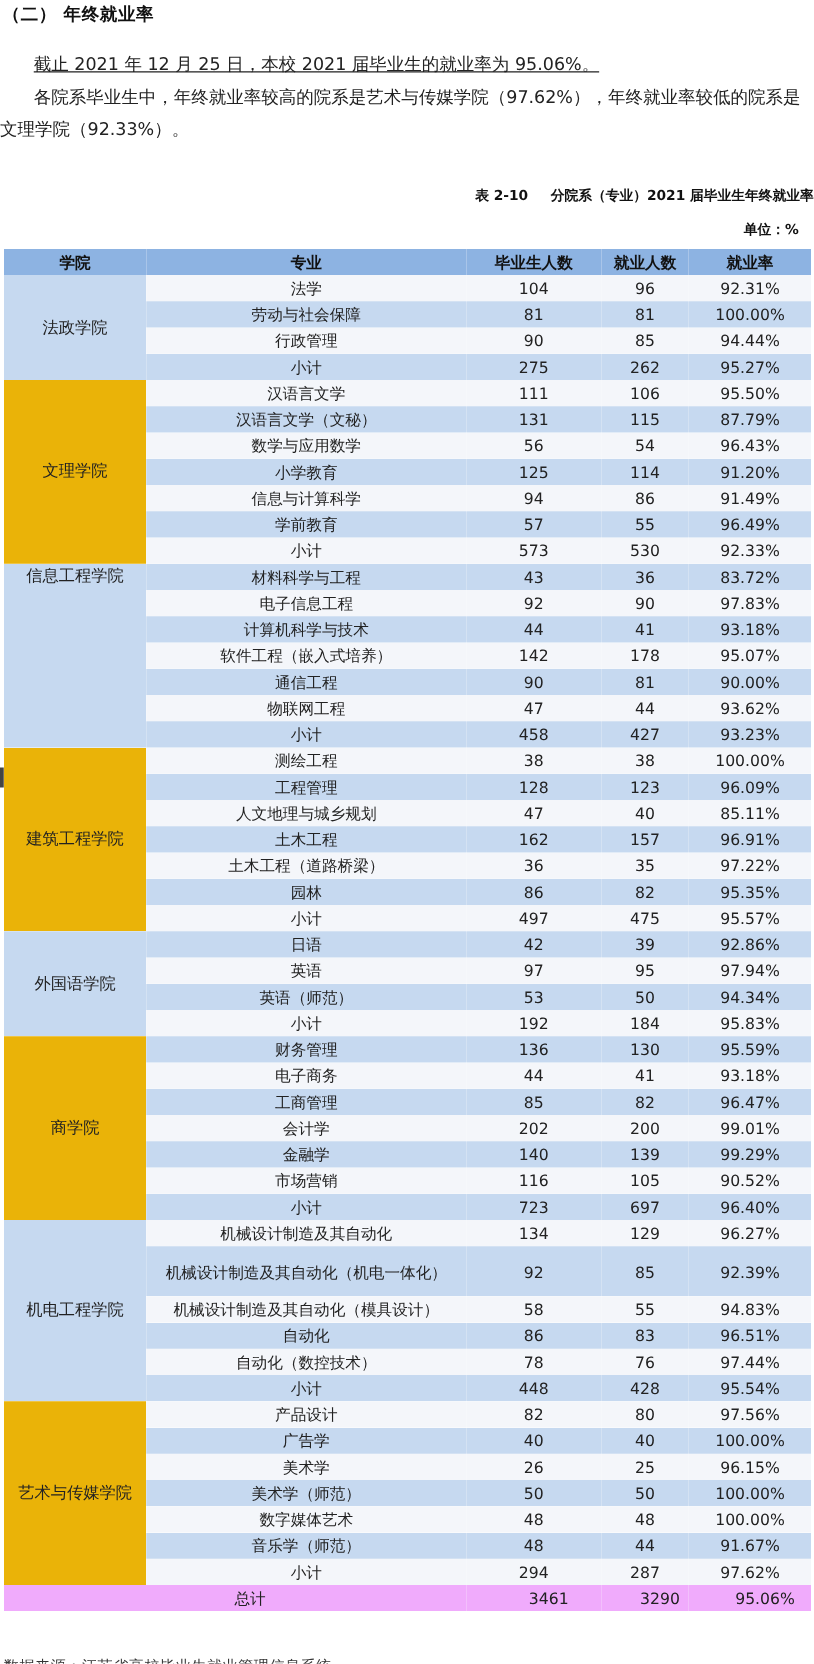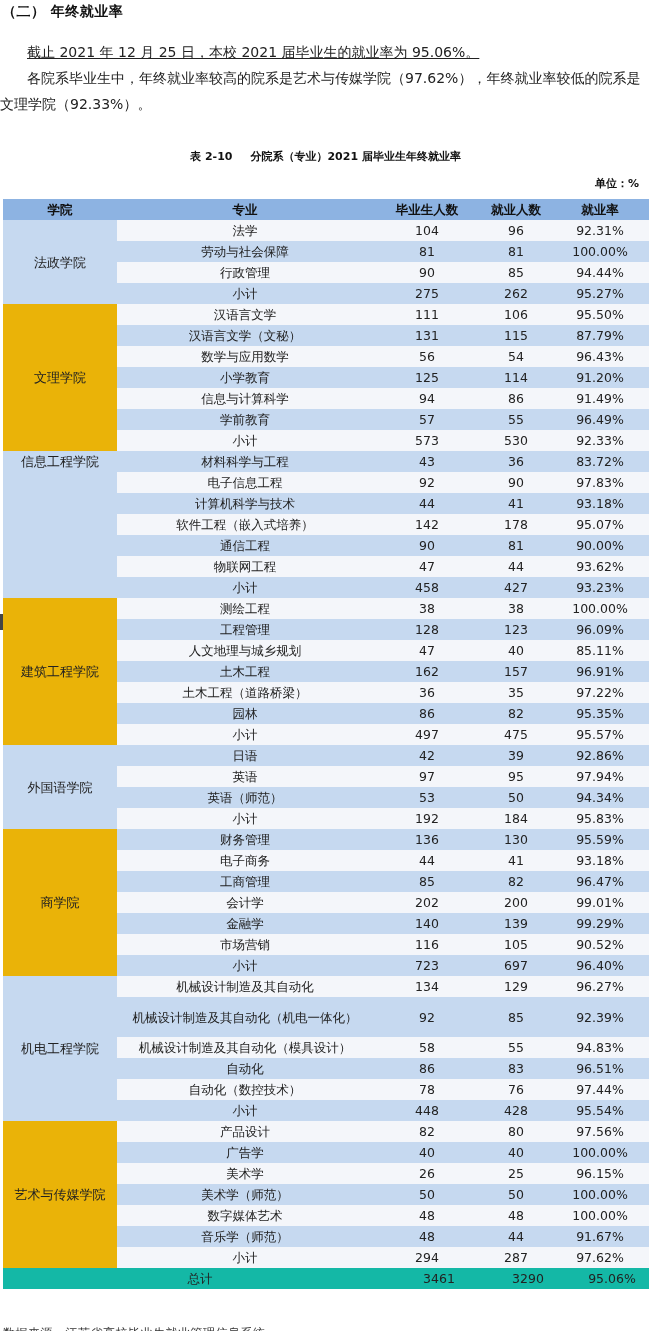--- a/index.html
+++ b/index.html
@@ -14,21 +14,21 @@
     letter-spacing: 0.5px;
   }
   .para {
     position: absolute; left: 0; width: 651px;
     font-size: 14px; color: #222; line-height: 26px;
   }
   .p1 { top: 39px; text-indent: 27px; text-decoration: underline; }
   .p2 { top: 65px; text-indent: 27px; }
   .caption {
     position: absolute; left: 0; width: 651px; top: 149px;
-    text-align: center; font-size: 11px; font-weight: bold; color: #111;
+    text-align: right; font-size: 11px; font-weight: bold; color: #111;
   }
   .caption .num { margin-right: 18px; }
   .unit {
     position: absolute; right: 12px; top: 176px;
     font-size: 11px; font-weight: bold; color: #111;
   }
   table.data {
     position: absolute; left: 3px; top: 199px; width: 646px;
     border-collapse: collapse; table-layout: fixed;
     font-size: 12.5px; color: #222;
@@ -44,21 +44,21 @@
   col.c2 { width: 256px; }
   col.c3 { width: 108px; }
   col.c4 { width: 70px; }
   col.c5 { width: 98px; }
   tr.blue td.m { background: #c6d9f0; }
   tr.white td.m { background: #f4f6fa; }
   td.college { font-size: 13px; }
   td.college.blue { background: #c6d9f0; margin-top: 38px; }
   td.college.white { background: #eab308; }
   tr.tall td.m { height: 40px; }
-  tr.total td { background: #14b8a6; padding-left: 24px; }
+  tr.total td { background: #f0abfc; padding-left: 24px; }
   .footnote {
     position: absolute; left: 3px; top: 1305px;
     font-family: "DejaVu Sans Mono", "Liberation Mono", monospace;
     font-size: 12px; color: #333; letter-spacing: 0.5px; margin-top: 20px;
   }
   .margin-mark {
     position: absolute; left: 0; top: 614px; width: 3px; height: 16px; background: #444;
   }
 </style>
 </head>

